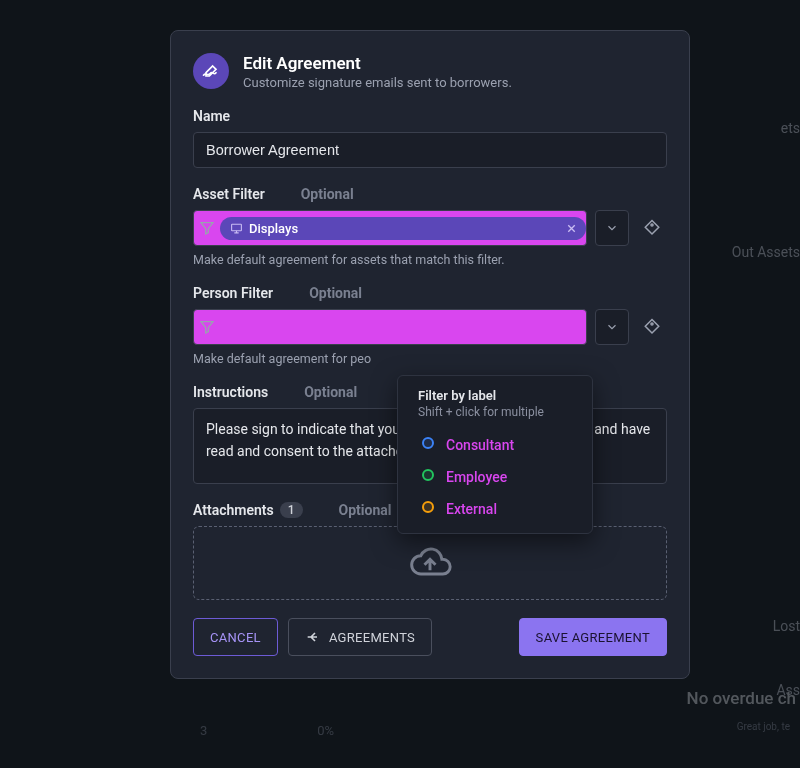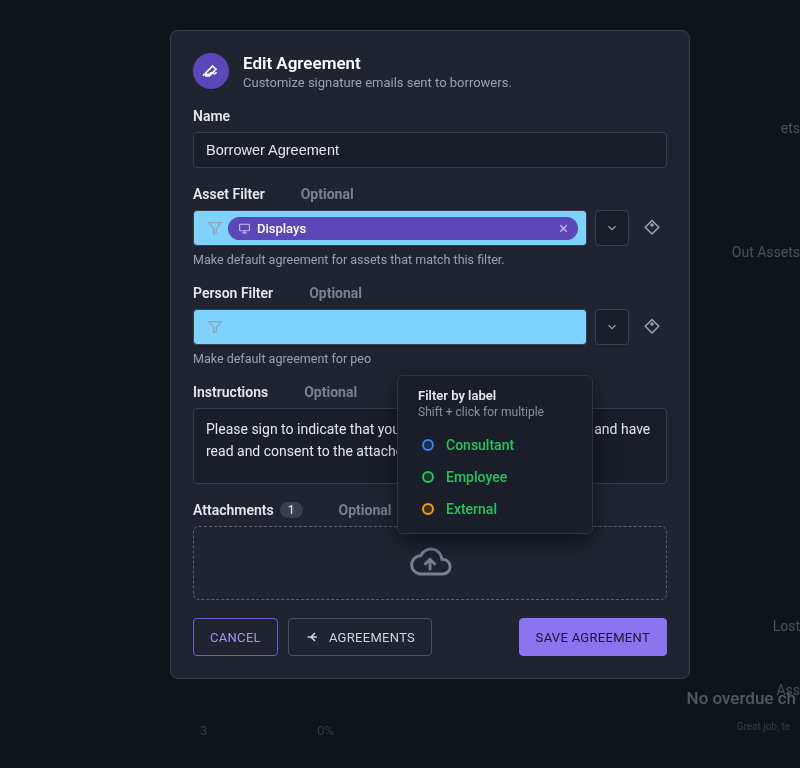--- a/index.html
+++ b/index.html
@@ -76,25 +76,25 @@
   width: 100%;
   background: #1a1e28;
   border: 1px solid #3a3f4d;
   border-radius: 4px;
   padding: 9px 12px;
   font-size: 14.5px; color: #e5e7eb;
 }
 .filter-row { display: flex; gap: 8px; align-items: stretch; }
 .filter-box {
   flex: 1;
-  background: #7dd3fc;
+  background: #d946ef;
   border: 1px solid #3a3f4d;
   border-radius: 4px;
   display: flex; align-items: center;
-  padding: 4px 8px;
+  padding: 4px 0;
   min-height: 36px;
 }
 .filter-icon-btn {
   width: 26px; display: flex; align-items: center; justify-content: center;
   color: #9ba1b0;
 }
 .chip {
   background: #5b47b8;
   border-radius: 14px;
   padding: 4px 8px 4px 10px;
@@ -165,23 +165,23 @@
   background: #1a1e28;
   border: 1px solid #2e3340;
   border-radius: 6px;
   padding: 12px 20px 8px;
   box-shadow: 0 8px 24px rgba(0,0,0,0.5);
 }
 .popover-title { font-size: 13px; font-weight: 600; color: #e5e7eb; margin-bottom: 2px; }
 .popover-sub { font-size: 12px; color: #8b90a0; margin-bottom: 10px; }
 .label-list { display: flex; flex-direction: column; }
 .label-item {
-  display: flex; align-items: center; gap: 12px;
+  display: flex; align-items: flex-start; gap: 12px;
   padding: 8px 4px;
-  font-size: 14px; color: #22c55e; font-weight: 500;
+  font-size: 14px; color: #d946ef; font-weight: 500;
   cursor: pointer;
 }
 .dot {
   width: 12px; height: 12px; border-radius: 50%;
   border: 2px solid;
 }
 .dot.blue { border-color: #3b82f6; background: rgba(59,130,246,0.15); }
 .dot.green { border-color: #22c55e; background: rgba(34,197,94,0.15); }
 .dot.orange { border-color: #f59e0b; background: rgba(245,158,11,0.15); }
 svg { display: block; }

